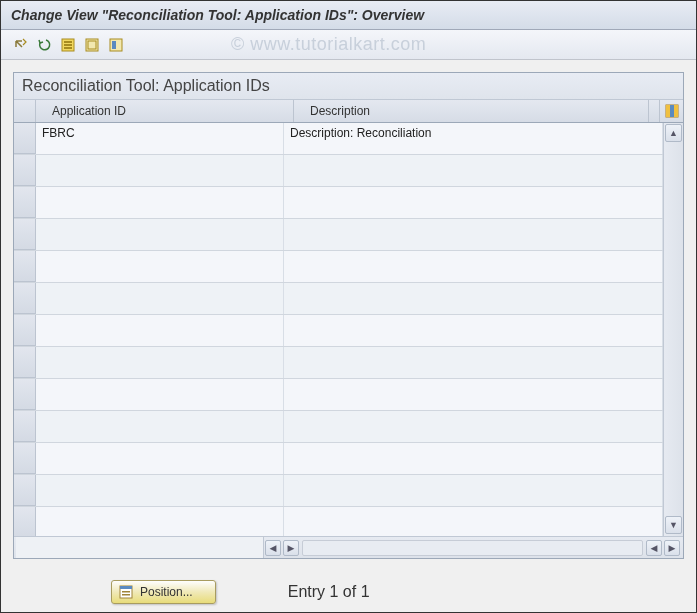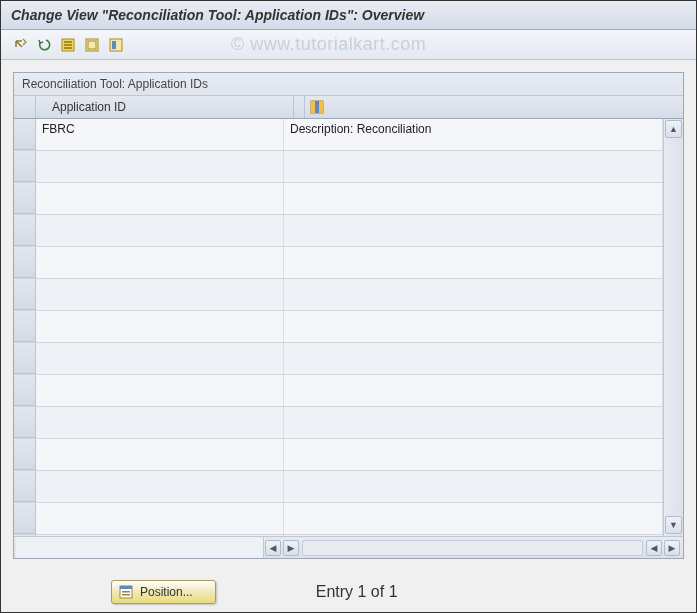--- a/index.html
+++ b/index.html
@@ -59,21 +59,21 @@
     .panel {
       border: 1px solid #9ca8b8;
       background: #eef1f5;
       height: 100%;
       display: flex;
       flex-direction: column;
     }
     .panel-header {
       background: linear-gradient(to bottom, #e8ecf4, #dfe4ec);
       padding: 4px 8px;
-      font-size: 12px;
+      font-size: 16px;
       color: #444;
       border-bottom: 1px solid #c0c8d4;
     }
     .grid-wrap {
       flex: 1;
       display: flex;
       flex-direction: column;
       overflow: hidden;
     }
     .col-header-row {
@@ -190,21 +190,21 @@
       border: 1px solid #c6ccd6;
       border-radius: 2px;
       margin: 0 2px;
     }
     .footer {
       height: 42px;
       background: #f0f0f0;
       display: flex;
       align-items: center;
       padding-left: 110px;
-      gap: 100px;
+      gap: 72px;
     }
     .position-btn {
       display: flex;
       align-items: center;
       gap: 6px;
       background: linear-gradient(to bottom, #fefefe, #f0e9b8, #e8dc7a);
       border: 1px solid #a89c60;
       border-radius: 3px;
       padding: 3px 22px 3px 6px;
       box-shadow: 1px 1px 2px rgba(0,0,0,0.2);
@@ -268,20 +268,21 @@
 </div>
 
 <div class="main-area">
   <div class="panel">
     <div class="panel-header">Reconciliation Tool: Application IDs</div>
 
     <div class="grid-wrap">
       <div class="col-header-row">
         <div class="col-sel"></div>
         <div class="col-header col-appid">Application ID</div>
+        <div class="col-header col-desc">Description</div>
         <div class="col-config">
           <svg class="config-icon" width="14" height="14" viewBox="0 0 14 14">
               <rect x="1" y="1" width="12" height="12" fill="#fff" stroke="#b08020"></rect>
               <rect x="1" y="1" width="4" height="12" fill="#f0c040"></rect>
               <rect x="5" y="1" width="4" height="12" fill="#5a8ac0"></rect>
               <rect x="9" y="1" width="4" height="12" fill="#f0c040"></rect>
             </svg>
         </div>
       </div>
 

